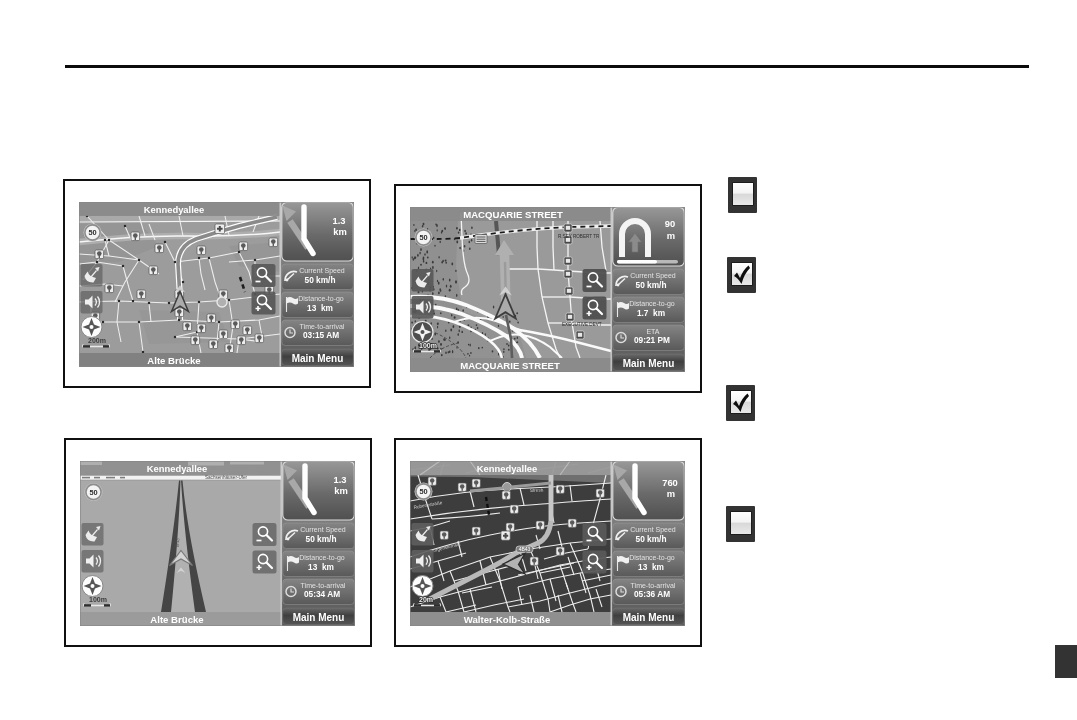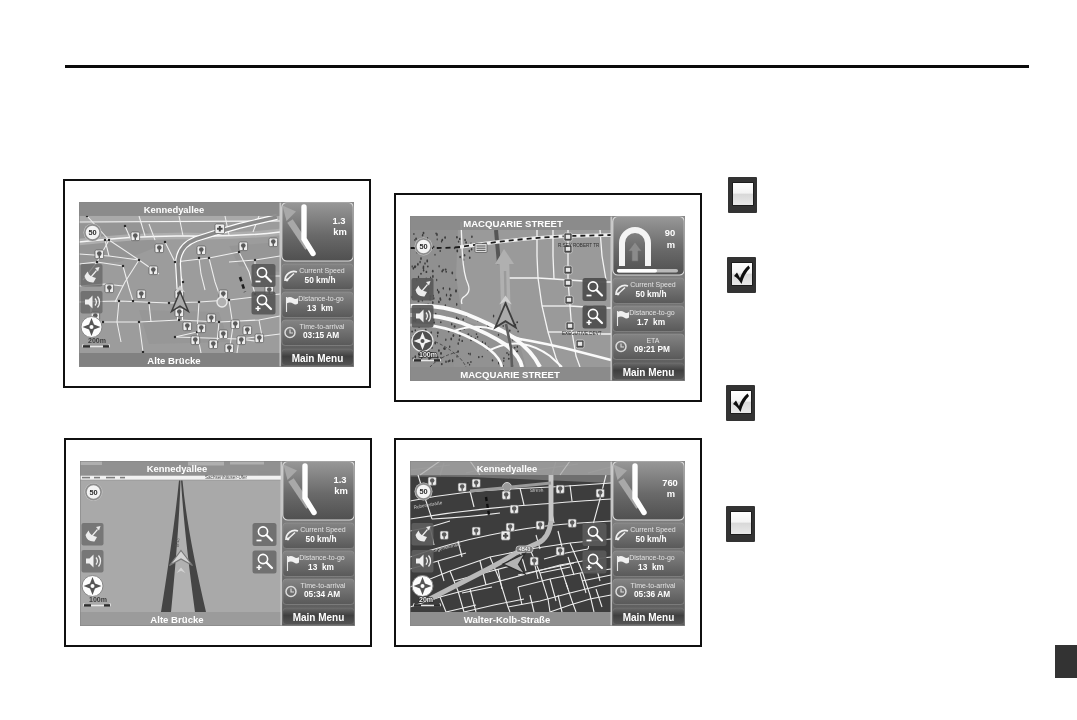--- a/index.html
+++ b/index.html
@@ -357,21 +357,21 @@
 </g>
 
 <g>
         <rect x="202.8" y="147" width="71.5" height="16.5" rx="3.5" fill="url(#mbg)" stroke="#777" stroke-width="0.5"></rect>
 <text x="238.5" y="159.5" font-size="10" font-weight="bold" fill="#fff" text-anchor="middle">Main Menu</text>
 </g>
 <rect x="0.3" y="0.3" width="274.4" height="164.4" fill="none" stroke="#888" stroke-width="0.7"></rect>
 </svg>
 </div>
 
-<div class="box" style="left:394px;top:193px">
+<div class="box" style="left:394px;top:184px">
 
 <svg width="275" height="165" viewBox="0 0 275 165" style="position:absolute;left:14px;top:21px" font-family="Liberation Sans, sans-serif">
 <defs>
 <linearGradient id="pg" x1="0" y1="0" x2="0" y2="1">
 <stop offset="0" stop-color="#8f8f8f"></stop>
           <stop offset="1" stop-color="#5a5a5a"></stop>
         </linearGradient>
 <linearGradient id="abg" x1="0" y1="0" x2="0" y2="1">
 <stop offset="0" stop-color="#989898"></stop>
           <stop offset="0.55" stop-color="#6a6a6a"></stop>

